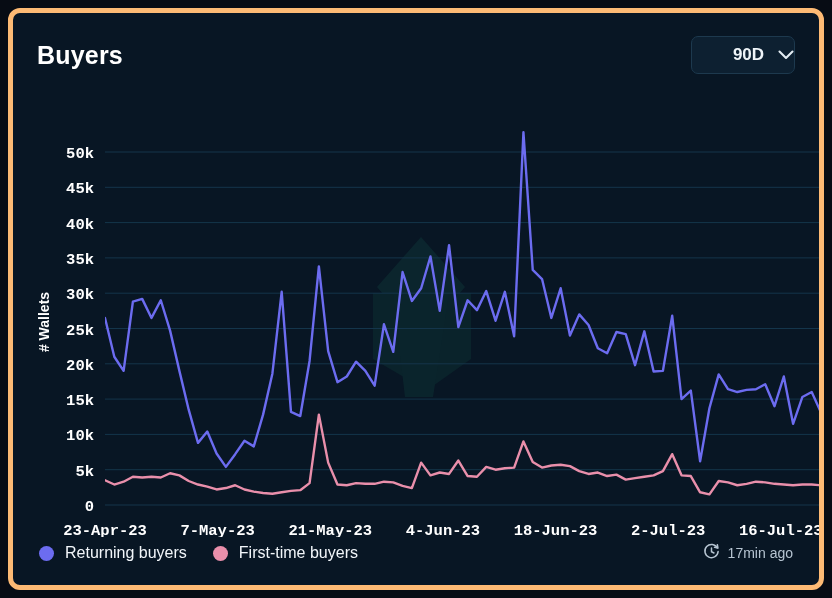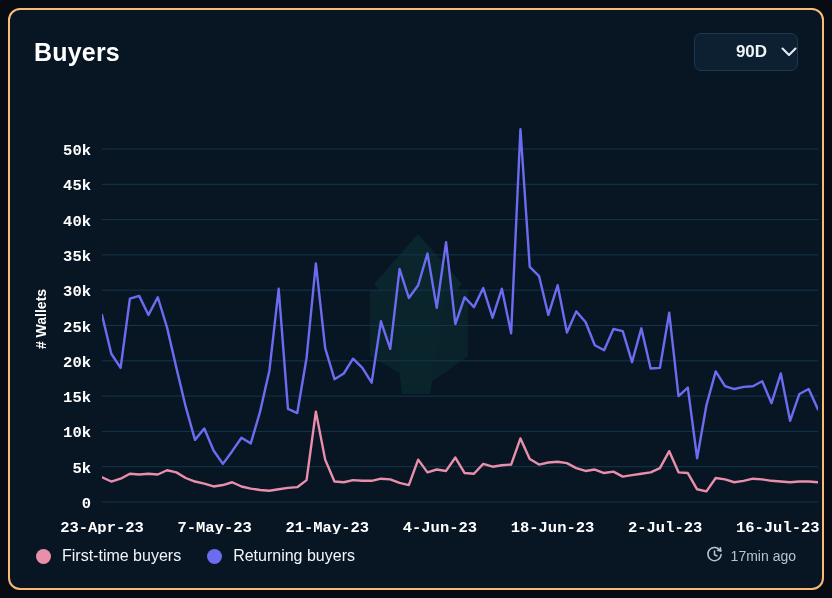--- a/index.html
+++ b/index.html
@@ -8,21 +8,21 @@
     width: 832px; height: 598px;
     background: #070c14;
     font-family: "Liberation Sans", sans-serif;
     overflow: hidden;
   }
   #card {
     position: absolute;
     left: 8px; top: 8px;
     width: 816px; height: 582px;
     background: #081624;
-    border: 2px solid #fdba74;
+    border: 5px solid #fdba74;
     border-radius: 12px;
     overflow: hidden;
   }
   #header {
     position: absolute;
     left: 0; top: 0;
     width: 100%; height: 84px;
     display: flex;
     align-items: center;
     justify-content: space-between;
@@ -147,26 +147,26 @@
       <g clip-path="url(#plotclip)">
         <path id="line-returning" fill="none" stroke-width="2.4" stroke-linejoin="round" stroke-linecap="round" d="M92.00 220.91 L101.30 259.74 L110.60 273.86 L119.90 204.67 L129.19 201.85 L138.49 220.91 L147.79 203.26 L157.09 233.62 L166.39 273.86 L175.69 312.69 L184.99 345.87 L194.29 334.58 L203.58 356.46 L212.88 369.88 L222.18 357.17 L231.48 343.75 L240.78 349.40 L250.08 317.63 L259.38 276.68 L268.68 194.79 L277.97 314.81 L287.27 319.04 L296.57 263.98 L305.87 169.37 L315.17 254.09 L324.47 285.16 L333.77 279.51 L343.06 264.68 L352.36 273.86 L361.66 288.69 L370.96 227.26 L380.26 254.80 L389.56 175.02 L398.86 203.97 L408.16 191.26 L417.45 159.49 L426.75 213.85 L436.05 148.19 L445.35 230.09 L454.65 203.26 L463.95 213.14 L473.25 194.08 L482.55 223.73 L491.84 194.79 L501.14 239.27 L510.44 35.23 L519.74 172.90 L529.04 182.08 L538.34 220.91 L547.64 191.26 L556.94 238.56 L566.23 217.38 L575.53 227.97 L584.83 251.27 L594.13 256.21 L603.43 235.03 L612.73 237.15 L622.03 268.21 L631.32 234.32 L640.62 274.57 L649.92 273.86 L659.22 218.79 L668.52 302.10 L677.82 293.63 L687.12 364.23 L696.42 311.28 L705.71 277.39 L715.01 292.22 L724.31 295.04 L733.61 292.92 L742.91 292.22 L752.21 287.27 L761.51 309.16 L770.81 279.51 L780.10 326.81 L789.40 299.98 L798.70 295.04 L808.00 315.51" stroke="#6c6cf0"></path>
         <path id="line-firsttime" fill="none" stroke-width="2.4" stroke-linejoin="round" stroke-linecap="round" d="M92.00 383.29 L101.30 387.53 L110.60 384.70 L119.90 379.76 L129.19 380.47 L138.49 379.76 L147.79 380.47 L157.09 376.23 L166.39 378.35 L175.69 384.00 L184.99 387.53 L194.29 389.64 L203.58 392.47 L212.88 391.06 L222.18 388.23 L231.48 392.47 L240.78 394.59 L250.08 396.00 L259.38 396.70 L268.68 395.29 L277.97 393.88 L287.27 393.17 L296.57 386.11 L305.87 317.63 L315.17 365.64 L324.47 387.53 L333.77 388.23 L343.06 386.11 L352.36 386.82 L361.66 386.82 L370.96 384.70 L380.26 385.41 L389.56 388.94 L398.86 391.06 L408.16 365.64 L417.45 378.35 L426.75 375.52 L436.05 376.94 L445.35 363.52 L454.65 379.05 L463.95 379.76 L473.25 369.88 L482.55 372.70 L491.84 371.29 L501.14 370.58 L510.44 344.46 L519.74 364.93 L529.04 370.58 L538.34 368.46 L547.64 367.76 L556.94 369.17 L566.23 374.11 L575.53 376.94 L584.83 375.52 L594.13 379.05 L603.43 377.64 L612.73 382.58 L622.03 381.17 L631.32 379.76 L640.62 378.35 L649.92 374.11 L659.22 357.17 L668.52 378.35 L677.82 379.05 L687.12 395.29 L696.42 397.41 L705.71 384.00 L715.01 385.41 L724.31 388.23 L733.61 386.82 L742.91 384.70 L752.21 385.41 L761.51 386.82 L770.81 387.53 L780.10 388.23 L789.40 387.53 L798.70 387.53 L808.00 388.23" stroke="#e98fab"></path>
       </g>
     </svg>
   </div>
 
   <div id="footer">
     <div id="legend">
       <div class="legend-item">
+        <span class="legend-dot" style="background: rgb(108, 108, 240);"></span>
+        <span class="legend-text">Returning buyers</span>
+      </div>
+      <div class="legend-item">
         <span class="legend-dot" style="background: rgb(233, 143, 171);"></span>
         <span class="legend-text">First-time buyers</span>
-      </div>
-      <div class="legend-item">
-        <span class="legend-dot" style="background: rgb(108, 108, 240);"></span>
-        <span class="legend-text">Returning buyers</span>
       </div>
     </div>
     <div id="updated">
       <span>
         <svg width="17" height="17" viewBox="0 0 18 18">
           <path d="M15.2 5.2 A7 7 0 1 0 16 9" fill="none" stroke="#b6c4d1" stroke-width="1.6" stroke-linecap="round"></path>
           <path d="M12.2 4.6 L15.8 5.4 L15.2 1.8" fill="none" stroke="#b6c4d1" stroke-width="1.6" stroke-linecap="round" stroke-linejoin="round"></path>
           <path d="M9 5.2 L9 9.2 L11.6 10.6" fill="none" stroke="#b6c4d1" stroke-width="1.6" stroke-linecap="round"></path>
         </svg>
       </span>

